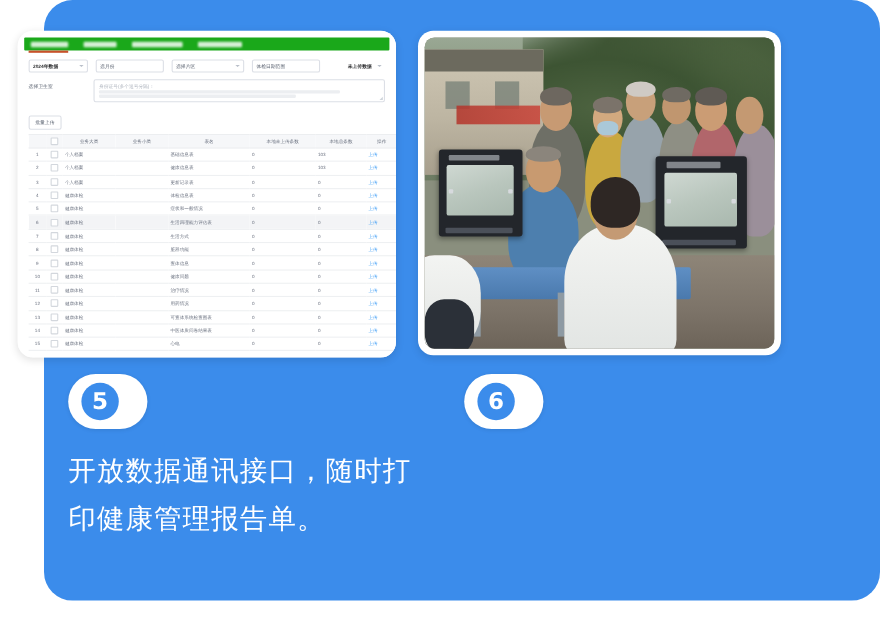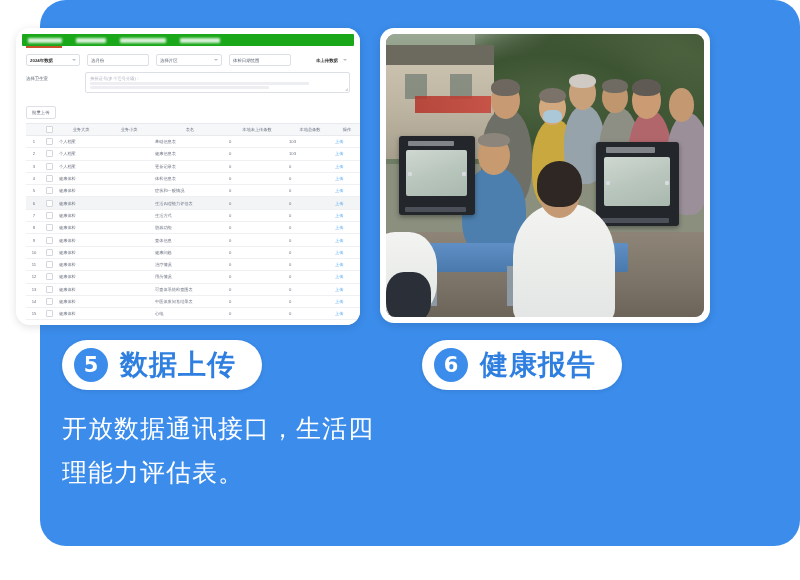--- a/index.html
+++ b/index.html
@@ -467,23 +467,21 @@
         <div class="whitecoat" style="left:-6%;top:70%;width:22%;height:30%;border-radius:40%;"></div>
         <div class="person" style="left:0%;top:84%;width:14%;height:18%;background:#2b3038;border-radius:40%;"></div>
       </div>
     </div>
 
   </div>
 
   <div class="head-row">
     <div class="pill p5">
       <div class="numcircle">5</div>
-      <div class="pill-title">数据上传</div>
     </div>
     <div class="pill p6">
       <div class="numcircle">6</div>
-      <div class="pill-title">健康报告</div>
     </div>
   </div>
 
-  <div class="body-text b5">开放数据通讯接口，生活四理能力评估表。</div>
+  <div class="body-text b5">开放数据通讯接口，随时打印健康管理报告单。</div>
 
 </div>
 
 </body></html>

